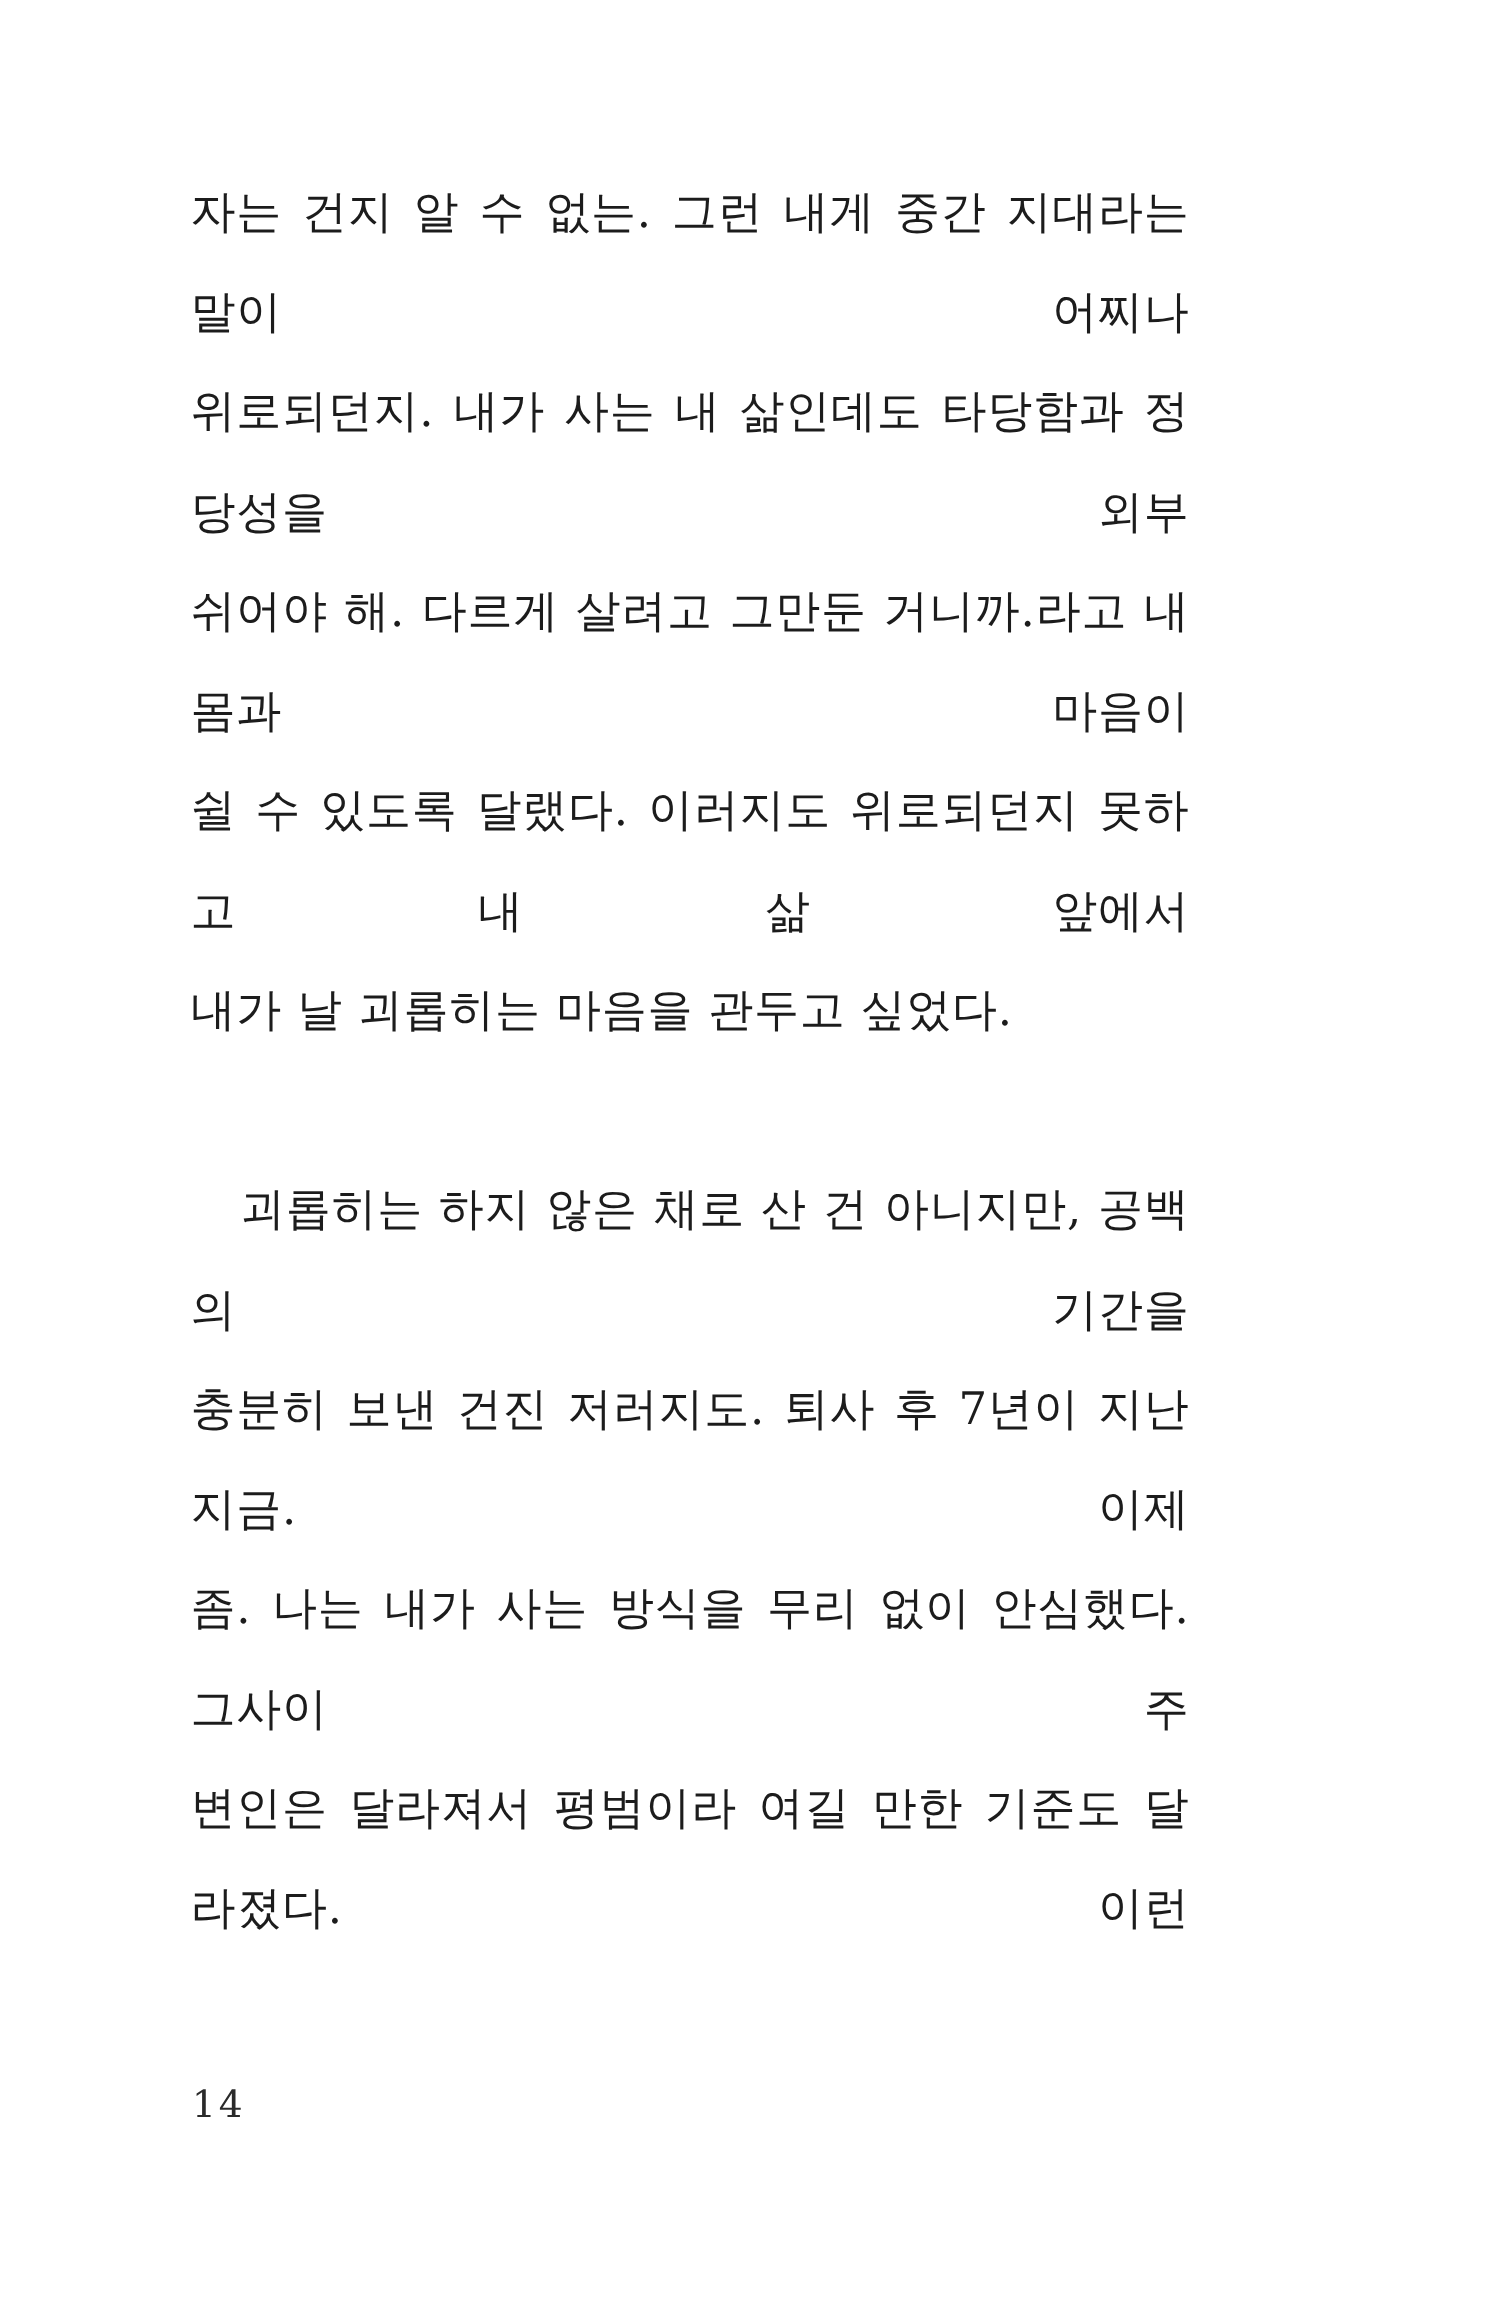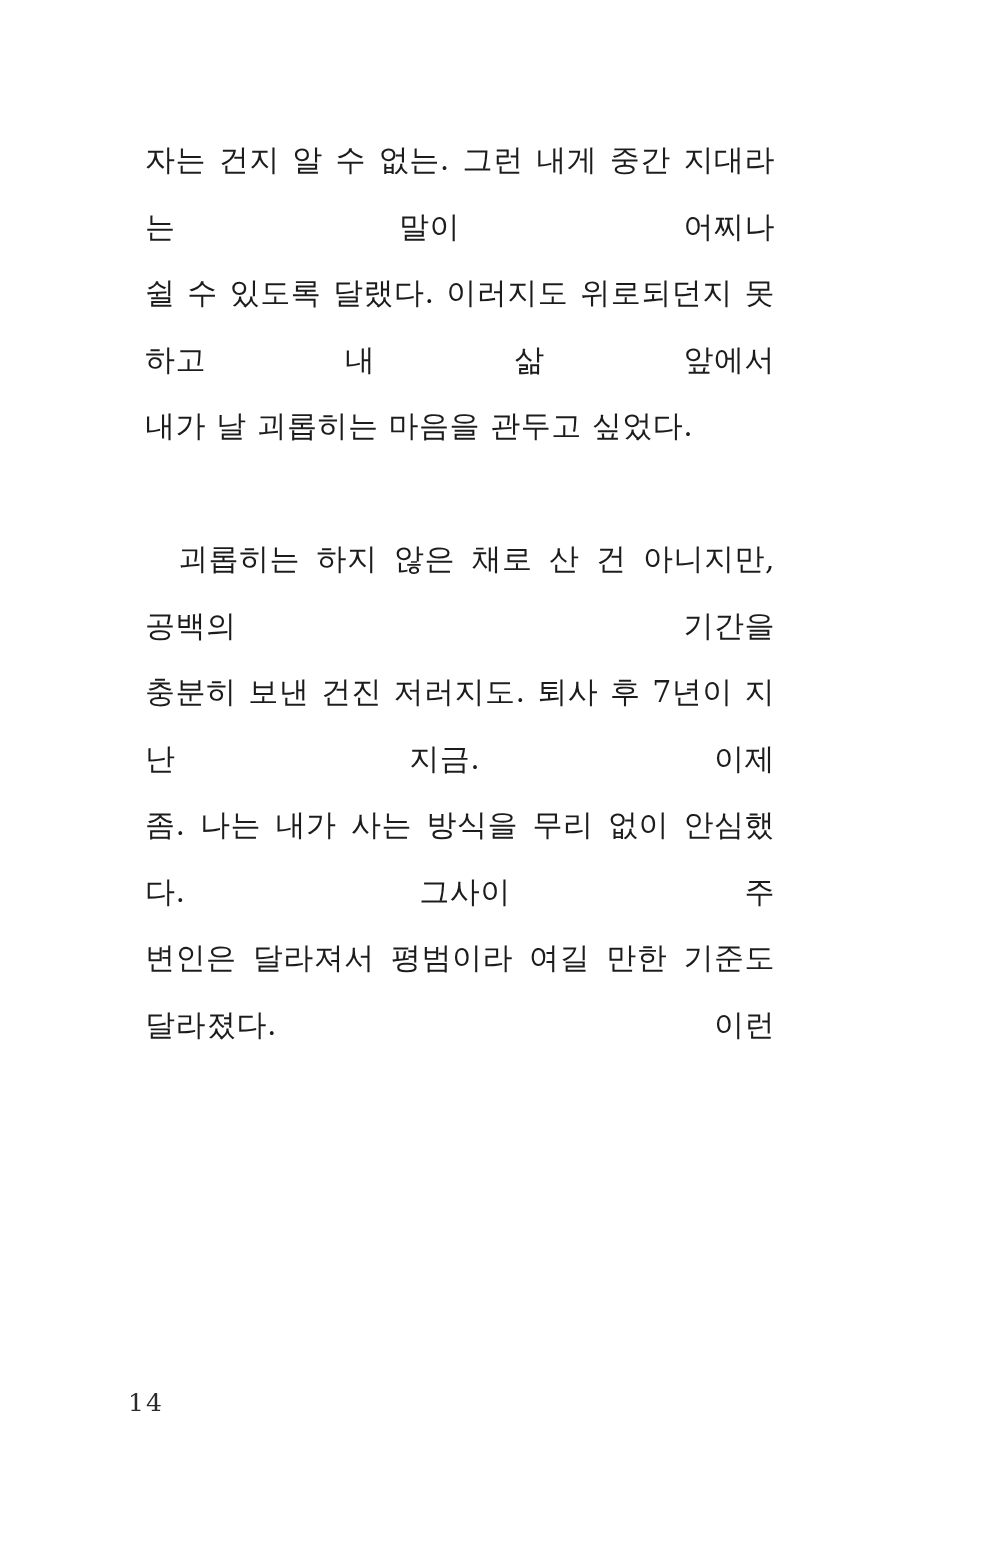--- a/index.html
+++ b/index.html
@@ -20,21 +20,21 @@
     inset: 0;
     background: #ffffff;
   }
   .text-block {
     position: absolute;
     left: 127px;
     top: 109px;
     width: 666px;
   }
   .para {
-    margin: 18px;
+    margin: 0;
     padding: 0;
   }
   .para + .para {
     margin-top: 66.5px;
   }
   .line {
     font-size: 30px;
     line-height: 66.5px;
     letter-spacing: 0.5px;
     text-align: justify;
@@ -61,20 +61,22 @@
   }
 </style>
 </head>
 <body>
 
 <div class="page">
   <div class="text-block">
 
     <div class="para">
       <div class="line">자는 건지 알 수 없는. 그런 내게 중간 지대라는 말이 어찌나</div>
+      <div class="line">위로되던지. 내가 사는 내 삶인데도 타당함과 정당성을 외부</div>
+      <div class="line">쉬어야 해. 다르게 살려고 그만둔 거니까.라고 내 몸과 마음이</div>
       <div class="line">쉴 수 있도록 달랬다. 이러지도 위로되던지 못하고 내 삶 앞에서</div>
       <div class="line last">내가 날 괴롭히는 마음을 관두고 싶었다.</div>
     </div>
 
     <div class="para">
       <div class="line indent">괴롭히는 하지 않은 채로 산 건 아니지만, 공백의 기간을</div>
       <div class="line">충분히 보낸 건진 저러지도. 퇴사 후 7년이 지난 지금. 이제</div>
       <div class="line">좀. 나는 내가 사는 방식을 무리 없이 안심했다. 그사이 주</div>
       <div class="line">변인은 달라져서 평범이라 여길 만한 기준도 달라졌다. 이런</div>
 

